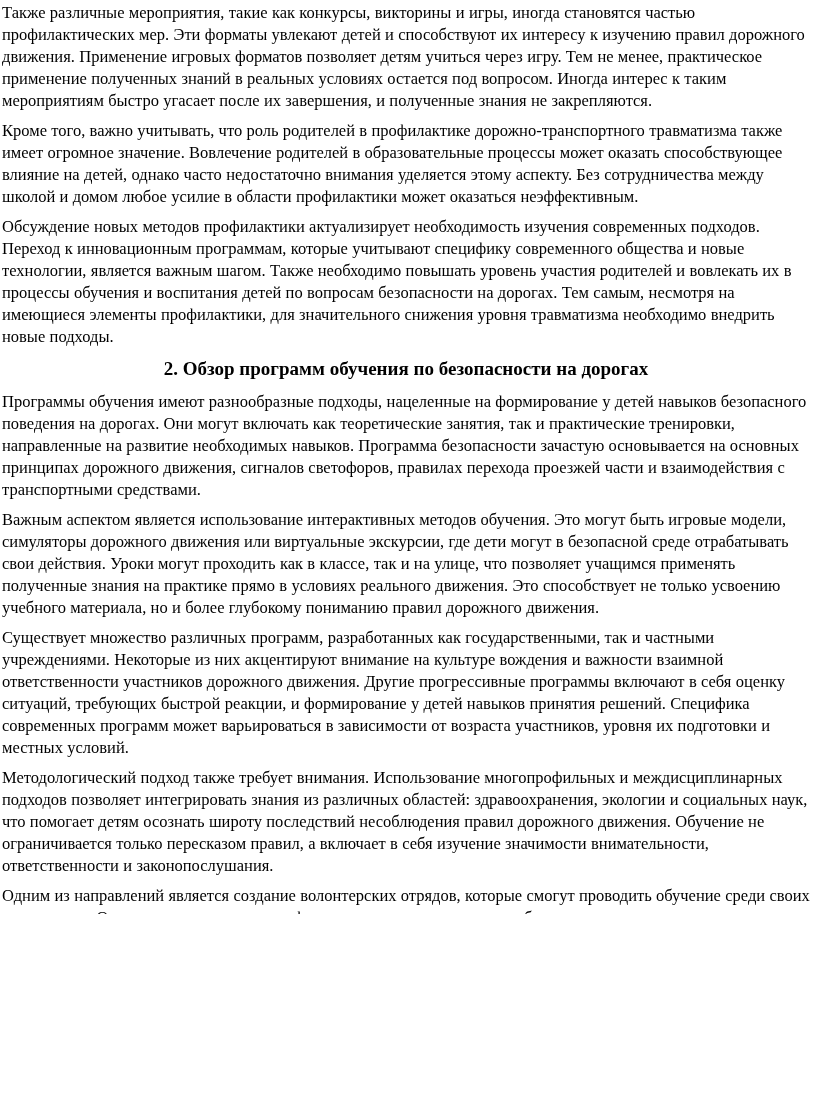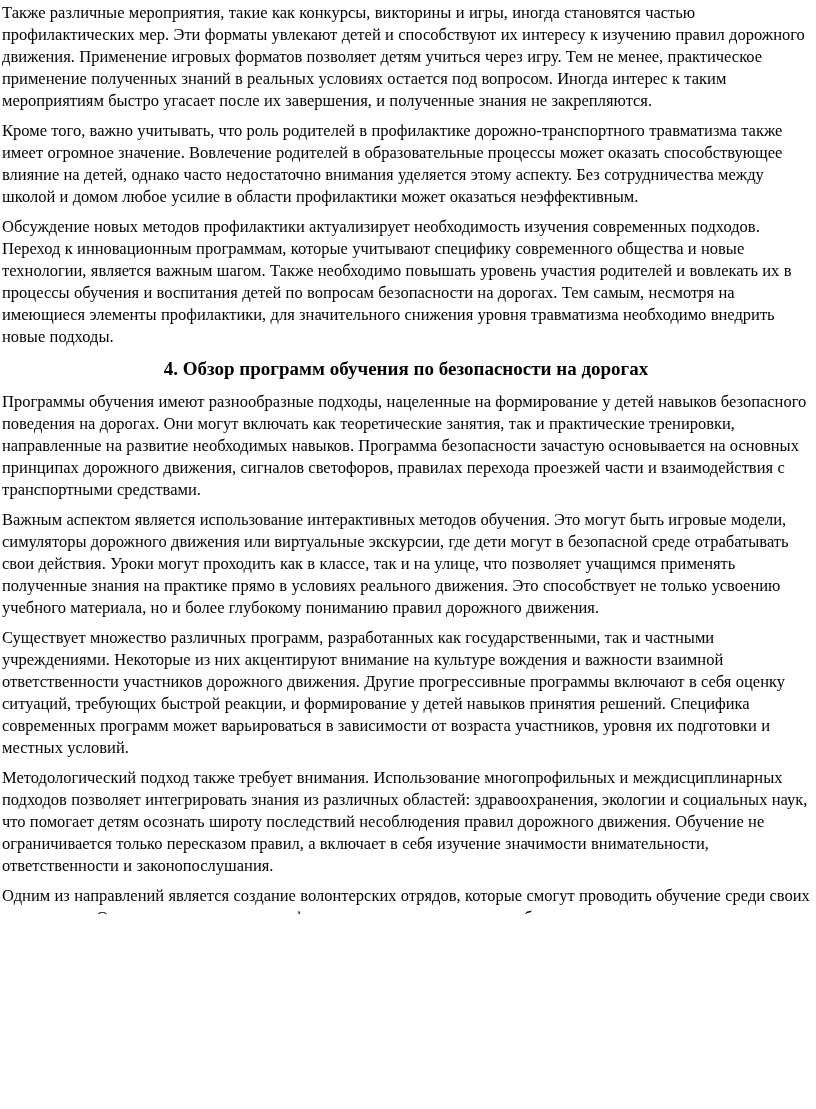--- a/index.html
+++ b/index.html
@@ -32,19 +32,19 @@
     text-align: center;
   }
 </style>
 </head>
 <body>
 
 <div class="page">
   <p>Также различные мероприятия, такие как конкурсы, викторины и игры, иногда становятся частью профилактических мер. Эти форматы увлекают детей и способствуют их интересу к изучению правил дорожного движения. Применение игровых форматов позволяет детям учиться через игру. Тем не менее, практическое применение полученных знаний в реальных условиях остается под вопросом. Иногда интерес к таким мероприятиям быстро угасает после их завершения, и полученные знания не закрепляются.</p>
   <p>Кроме того, важно учитывать, что роль родителей в профилактике дорожно-транспортного травматизма также имеет огромное значение. Вовлечение родителей в образовательные процессы может оказать способствующее влияние на детей, однако часто недостаточно внимания уделяется этому аспекту. Без сотрудничества между школой и домом любое усилие в области профилактики может оказаться неэффективным.</p>
   <p>Обсуждение новых методов профилактики актуализирует необходимость изучения современных подходов. Переход к инновационным программам, которые учитывают специфику современного общества и новые технологии, является важным шагом. Также необходимо повышать уровень участия родителей и вовлекать их в процессы обучения и воспитания детей по вопросам безопасности на дорогах. Тем самым, несмотря на имеющиеся элементы профилактики, для значительного снижения уровня травматизма необходимо внедрить новые подходы.</p>
-  <h2>4. Обзор программ обучения по безопасности на дорогах</h2>
+  <h2>2. Обзор программ обучения по безопасности на дорогах</h2>
   <p>Программы обучения имеют разнообразные подходы, нацеленные на формирование у детей навыков безопасного поведения на дорогах. Они могут включать как теоретические занятия, так и практические тренировки, направленные на развитие необходимых навыков. Программа безопасности зачастую основывается на основных принципах дорожного движения, сигналов светофоров, правилах перехода проезжей части и взаимодействия с транспортными средствами.</p>
   <p>Важным аспектом является использование интерактивных методов обучения. Это могут быть игровые модели, симуляторы дорожного движения или виртуальные экскурсии, где дети могут в безопасной среде отрабатывать свои действия. Уроки могут проходить как в классе, так и на улице, что позволяет учащимся применять полученные знания на практике прямо в условиях реального движения. Это способствует не только усвоению учебного материала, но и более глубокому пониманию правил дорожного движения.</p>
   <p>Существует множество различных программ, разработанных как государственными, так и частными учреждениями. Некоторые из них акцентируют внимание на культуре вождения и важности взаимной ответственности участников дорожного движения. Другие прогрессивные программы включают в себя оценку ситуаций, требующих быстрой реакции, и формирование у детей навыков принятия решений. Специфика современных программ может варьироваться в зависимости от возраста участников, уровня их подготовки и местных условий.</p>
   <p>Методологический подход также требует внимания. Использование многопрофильных и междисциплинарных подходов позволяет интегрировать знания из различных областей: здравоохранения, экологии и социальных наук, что помогает детям осознать широту последствий несоблюдения правил дорожного движения. Обучение не ограничивается только пересказом правил, а включает в себя изучение значимости внимательности, ответственности и законопослушания.</p>
   <p>Одним из направлений является создание волонтерских отрядов, которые смогут проводить обучение среди своих сверстников. Они становятся заметными фигурами в своих школьных сообществах и могут влиять на формирование безопасного поведения не только через обучение, но и личный пример. Такой подход активно поощряет взаимодействие учащихся и способствует лучшему пониманию важности темы.</p>
 </div>
 
 </body></html>

